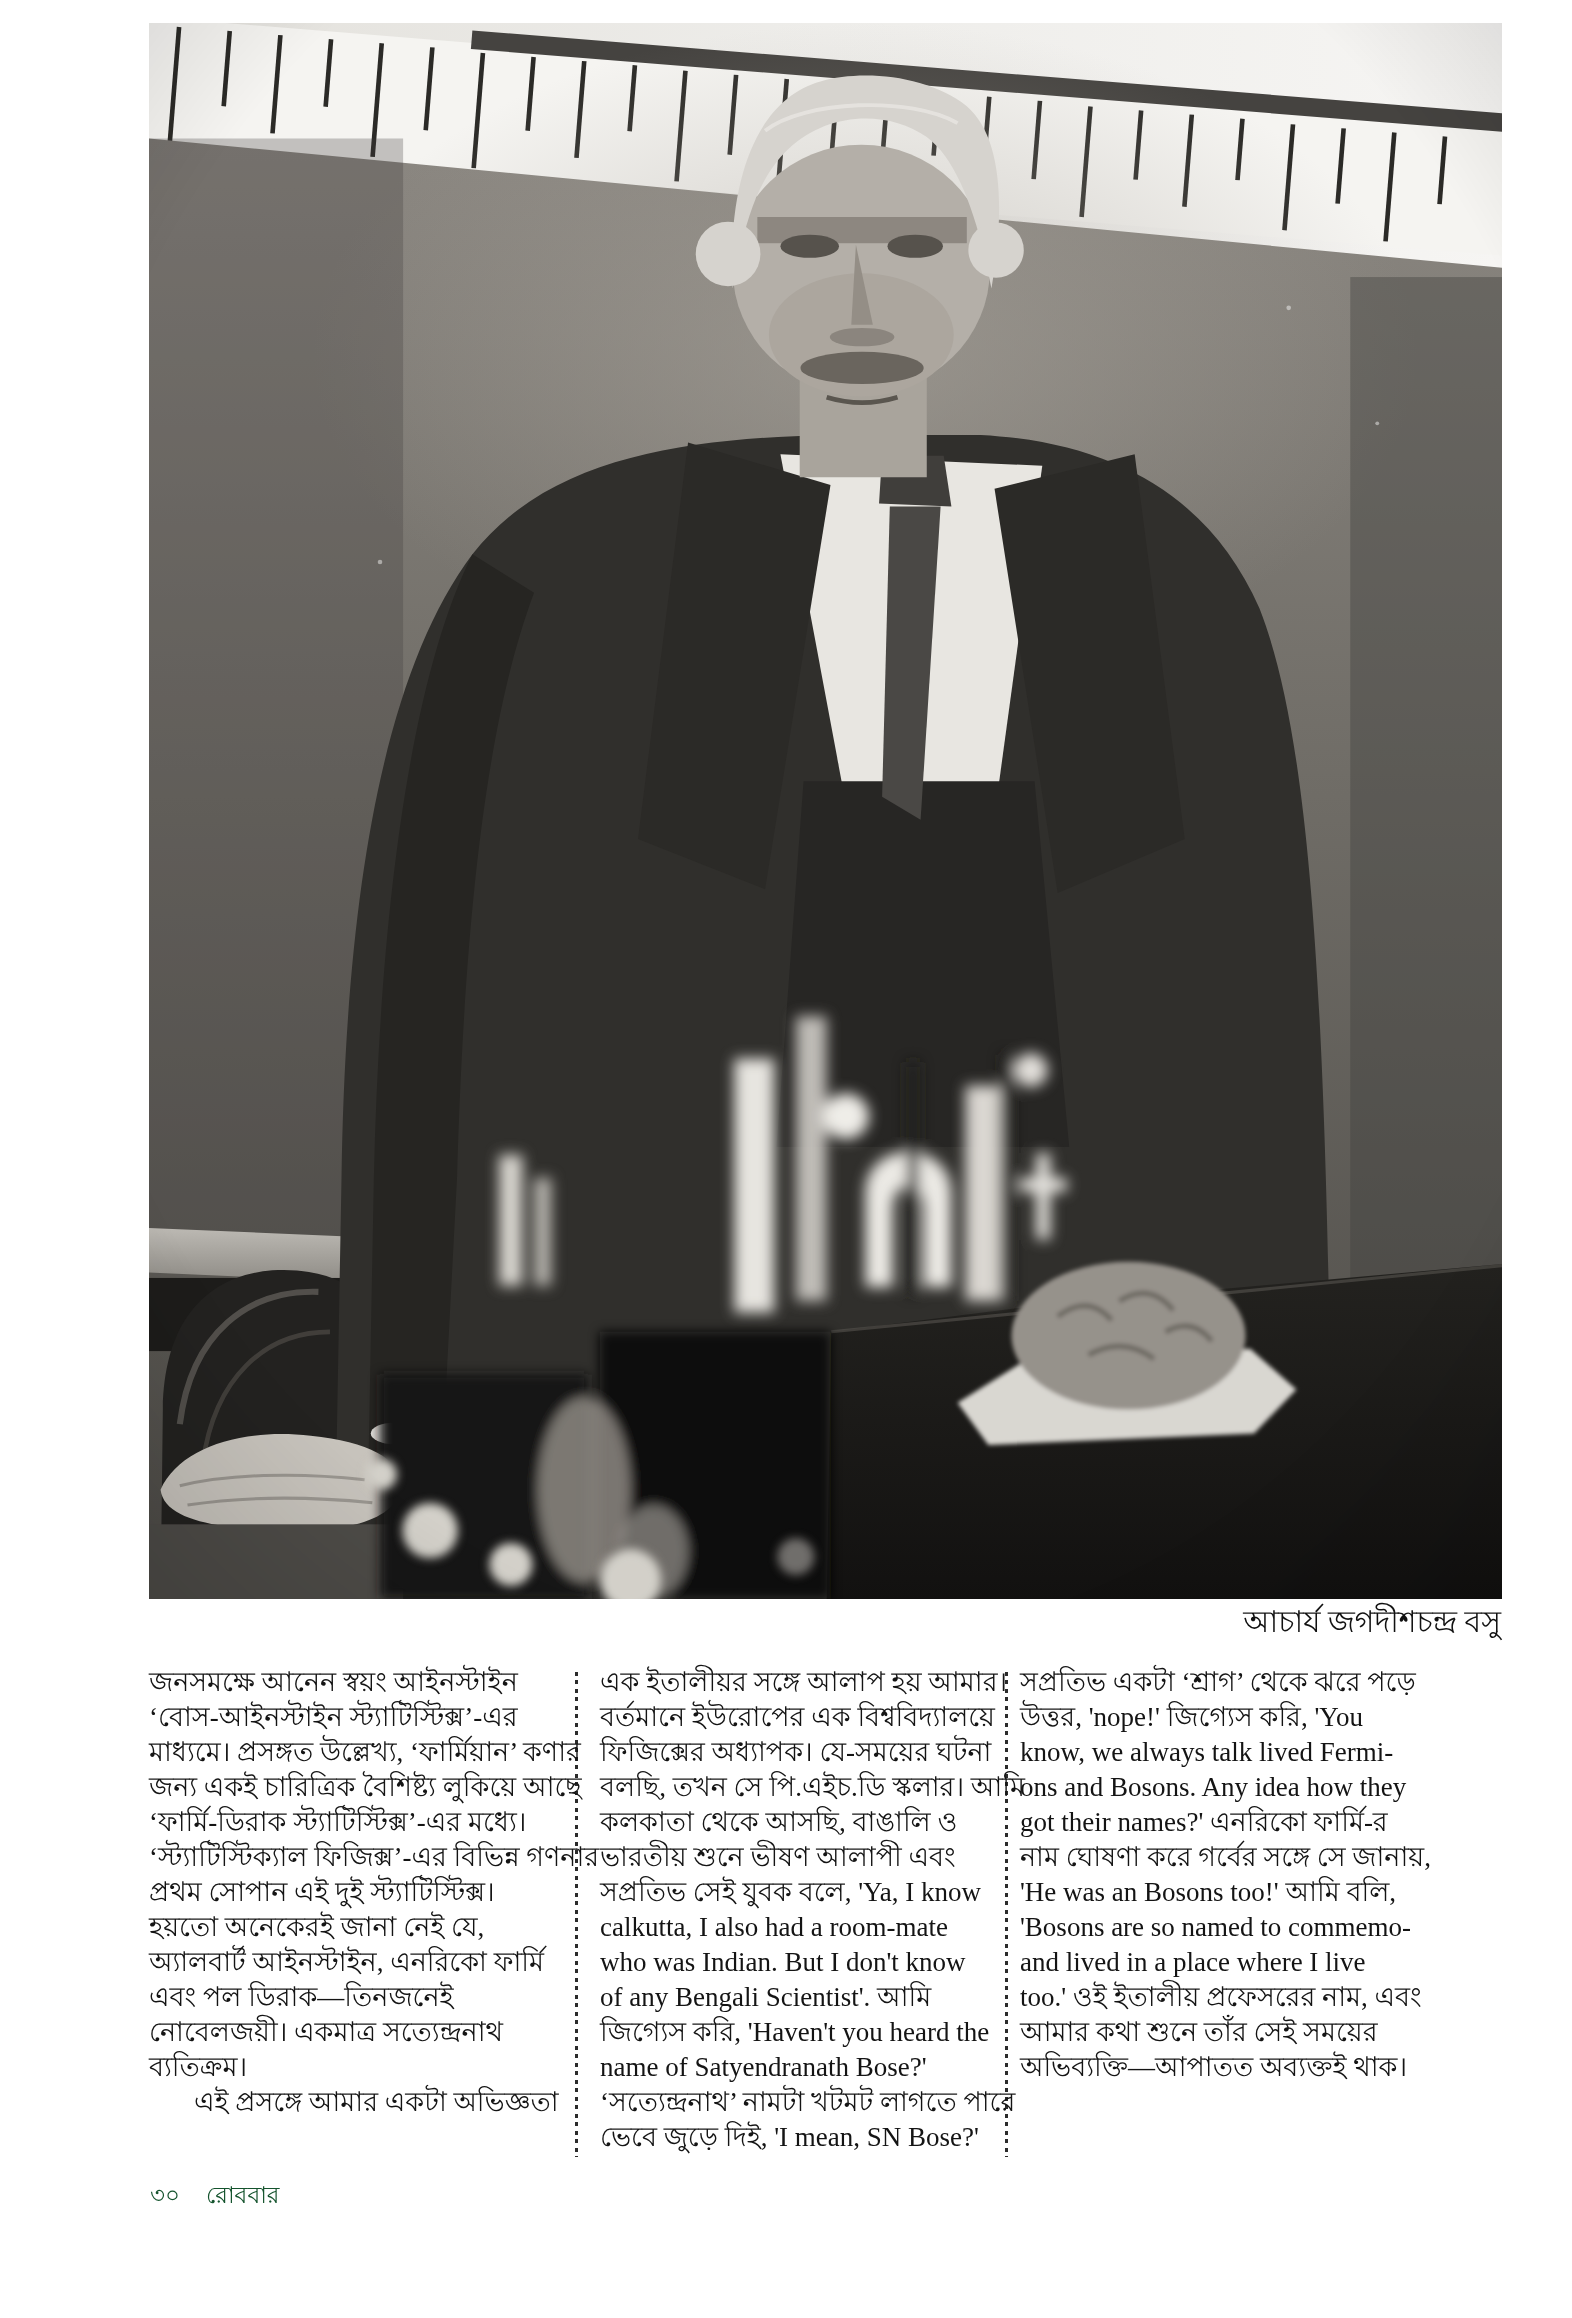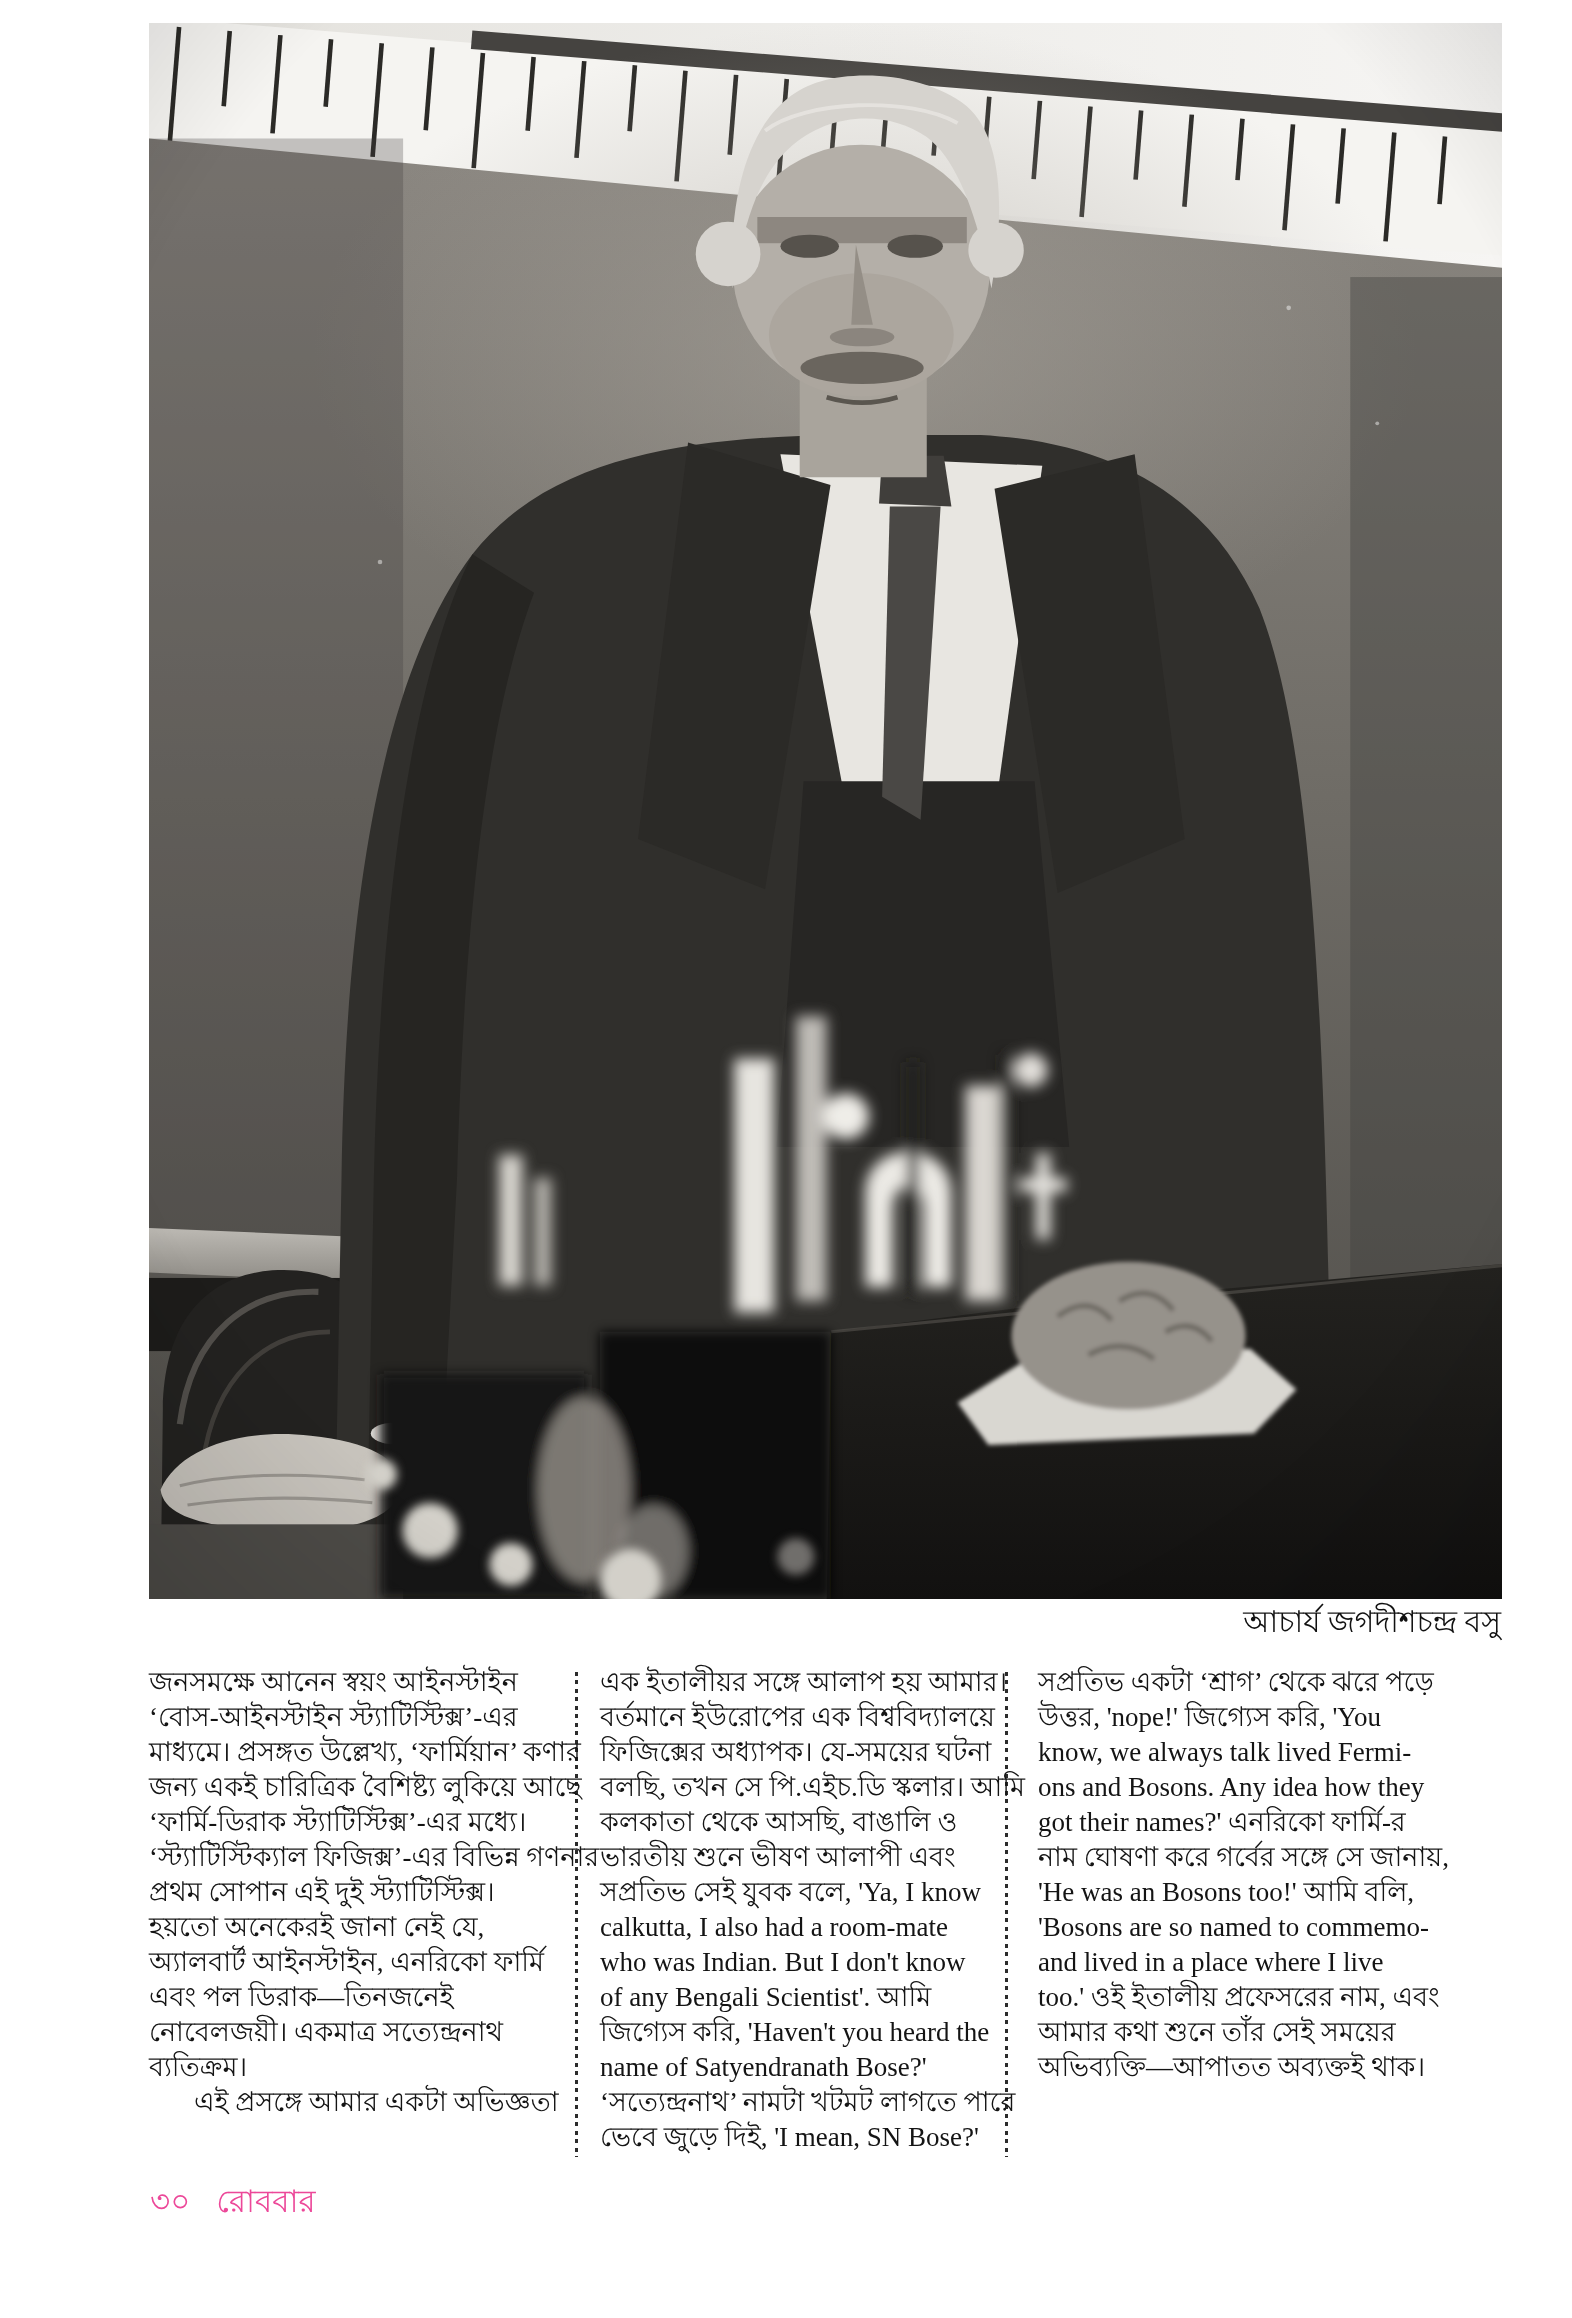--- a/index.html
+++ b/index.html
@@ -7,26 +7,26 @@
         font-family:"Liberation Serif", serif;color:#151515;overflow:hidden;}
   .photo-wrap{position:absolute;left:149px;top:23px;width:1353px;height:1576px;}
   .photo-wrap svg{display:block;width:100%;height:100%;}
   .caption{position:absolute;right:72px;top:1606px;font-size:30px;line-height:31px;
            color:#111;text-align:right;}
   .col{position:absolute;top:1665px;font-size:27px;line-height:35px;color:#141414;}
   .col .ln{white-space:nowrap;height:35px;}
   .col .ln.indent{padding-left:45px;}
   .col1{left:149px;width:433px;}
   .col2{left:600px;width:416px;}
-  .col3{left:1020px;width:462px;margin-left:18px;}
+  .col3{left:1020px;width:462px;}
   .divider{position:absolute;top:1672px;width:3.1px;height:485px;
            background-image:repeating-linear-gradient(to bottom,#2b2b2b 0 3.8px,transparent 3.8px 8.5px);}
   .divider.d1{left:575px;}
   .divider.d2{left:1005px;}
-  .footer{position:absolute;left:150px;top:2177px;font-size:31px;color:#ec4899;}
+  .footer{position:absolute;left:150px;top:2177px;font-size:23px;color:#14532d;}
   .footer .num{margin-right:26px;}
 </style>
 </head>
 <body>
 
 <div class="page">
 
   <div class="photo-wrap">
     <svg viewBox="0 0 1757 2047" preserveAspectRatio="none">
       <defs>

